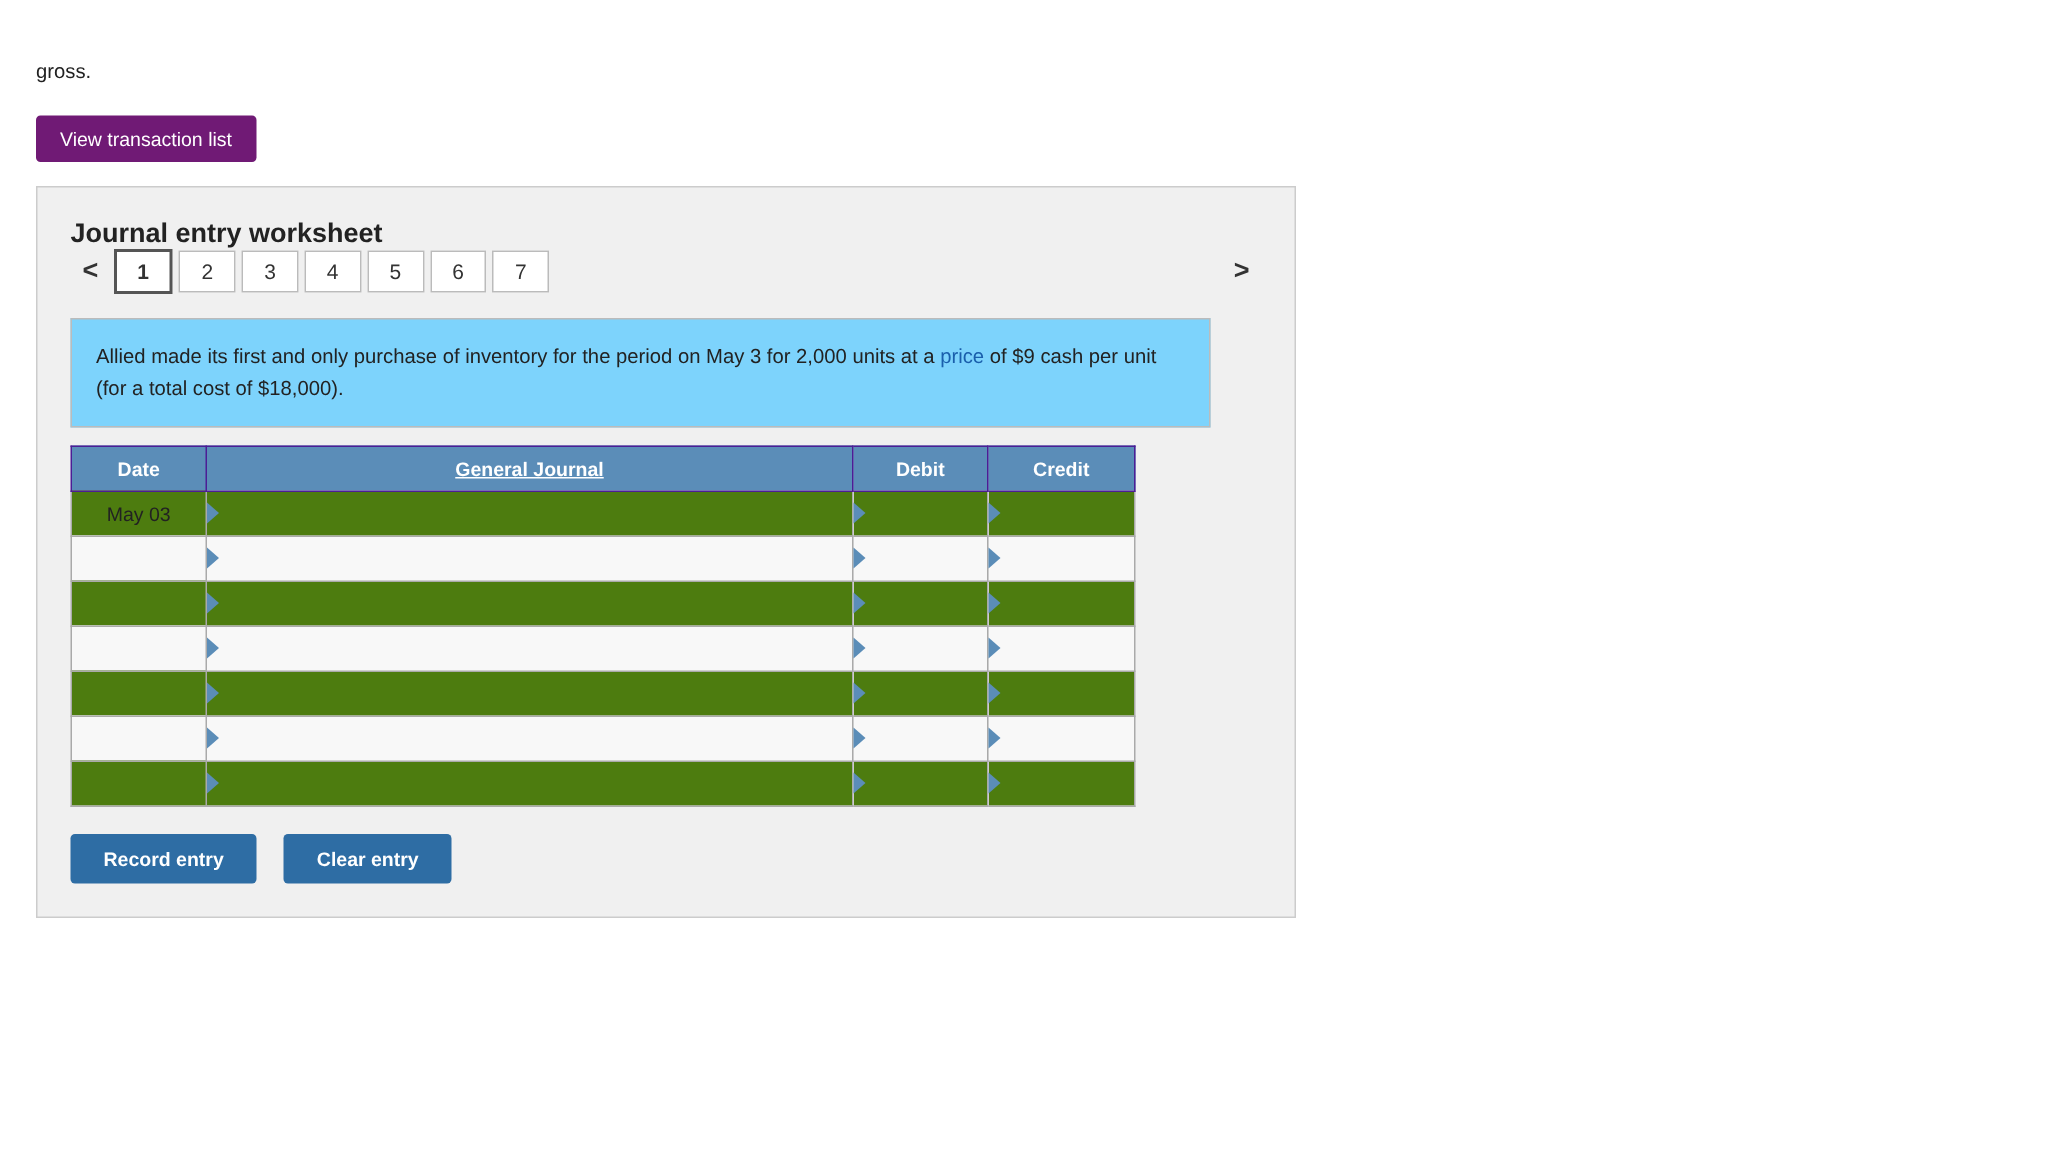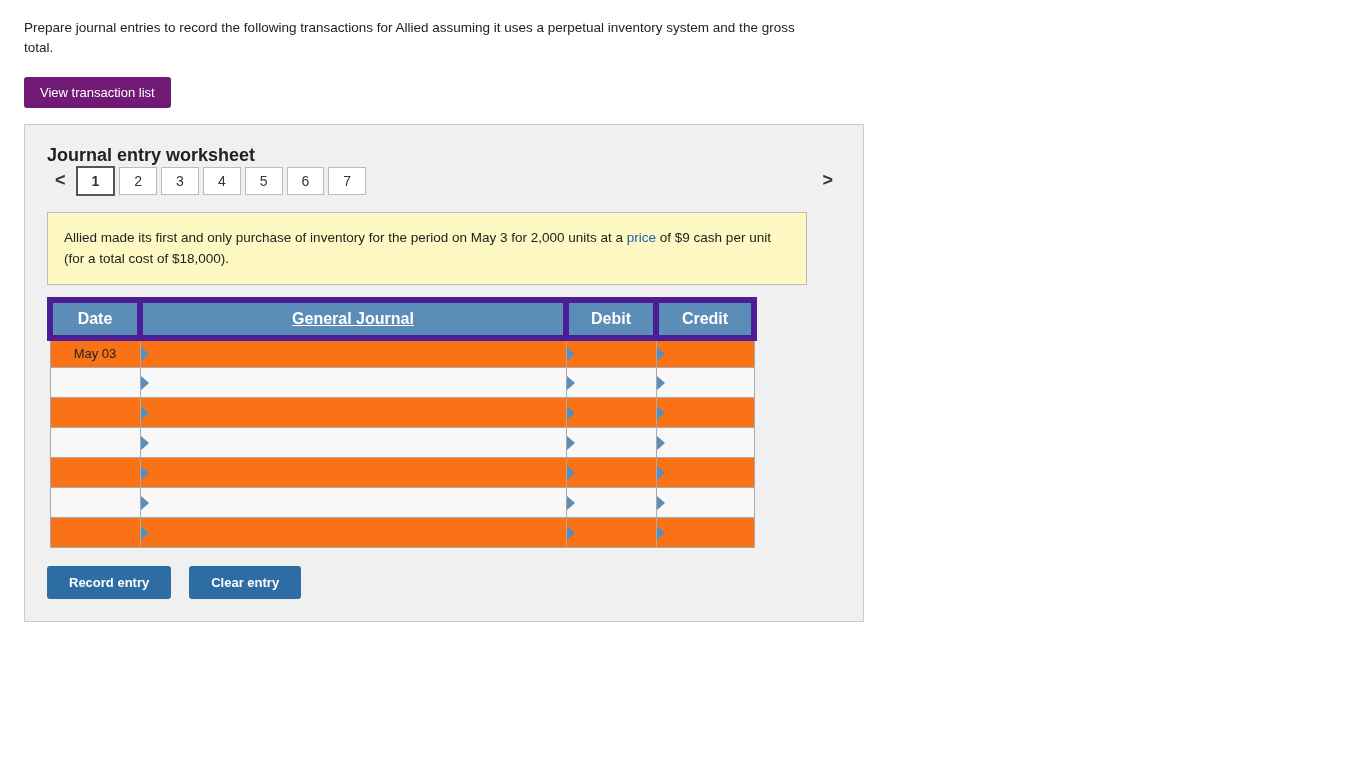--- a/index.html
+++ b/index.html
@@ -63,21 +63,21 @@
       margin: 0 2px;
       color: #333;
     }
     .tab-item.active {
       border: 2px solid #555;
       font-weight: bold;
       background: #fff;
     }
     .scenario-box {
       border: 1px solid #bbb;
-      background: #fef9c3;
+      background: #7dd3fc;
       padding: 14px 16px;
       margin-bottom: 12px;
       font-size: 13.5px;
       line-height: 1.6;
       max-width: 760px;
     }
     .scenario-box span.blue { color: #1a5fac; }
     .note-text {
       color: #c00;
       font-size: 13px;
@@ -88,41 +88,41 @@
       width: 100%;
       max-width: 710px;
       margin-bottom: 18px;
     }
     .journal-table thead tr {
       background: #5b8db8;
       color: #fff;
     }
     .journal-table thead th {
       padding: 7px 10px;
-      font-size: 16px;
-      font-weight: bold;
-      text-align: center;
-      border: 6px solid #4c1d95;
+      font-size: 13px;
+      font-weight: bold;
+      text-align: center;
+      border: 1px solid #4c1d95;
     }
     .journal-table thead th.col-date {
       width: 90px;
       text-align: center;
     }
     .journal-table thead th.col-journal {
       text-align: center;
       text-decoration: underline;
     }
     .journal-table thead th.col-debit {
       width: 90px;
     }
     .journal-table thead th.col-credit {
       width: 98px;
     }
     .journal-table tbody tr {
-      background: #f97316;
+      background: #4d7c0f;
     }
     .journal-table tbody tr:nth-child(even) {
       background: #f8f8f8;
     }
     .journal-table tbody td {
       border: 1px solid #aaa;
       padding: 0;
       height: 30px;
     }
     .journal-table tbody td input {
@@ -169,22 +169,22 @@
       font-weight: bold;
     }
   </style>
 </head>
 <body>
 
 
 
 
 <p class="intro-text">
-  <span>Prepare journal entries to record the following transactions for Allied assuming it uses a perpetual inventory system and the gross</span><br>
-  <span>total.</span>
+  <br>
+  <span>gross.</span>
 </p>
 
 
 <button class="btn-view-transaction">View transaction list</button>
 
 
 <div class="worksheet-container">
 
   <div class="worksheet-title">Journal entry worksheet</div>
 

